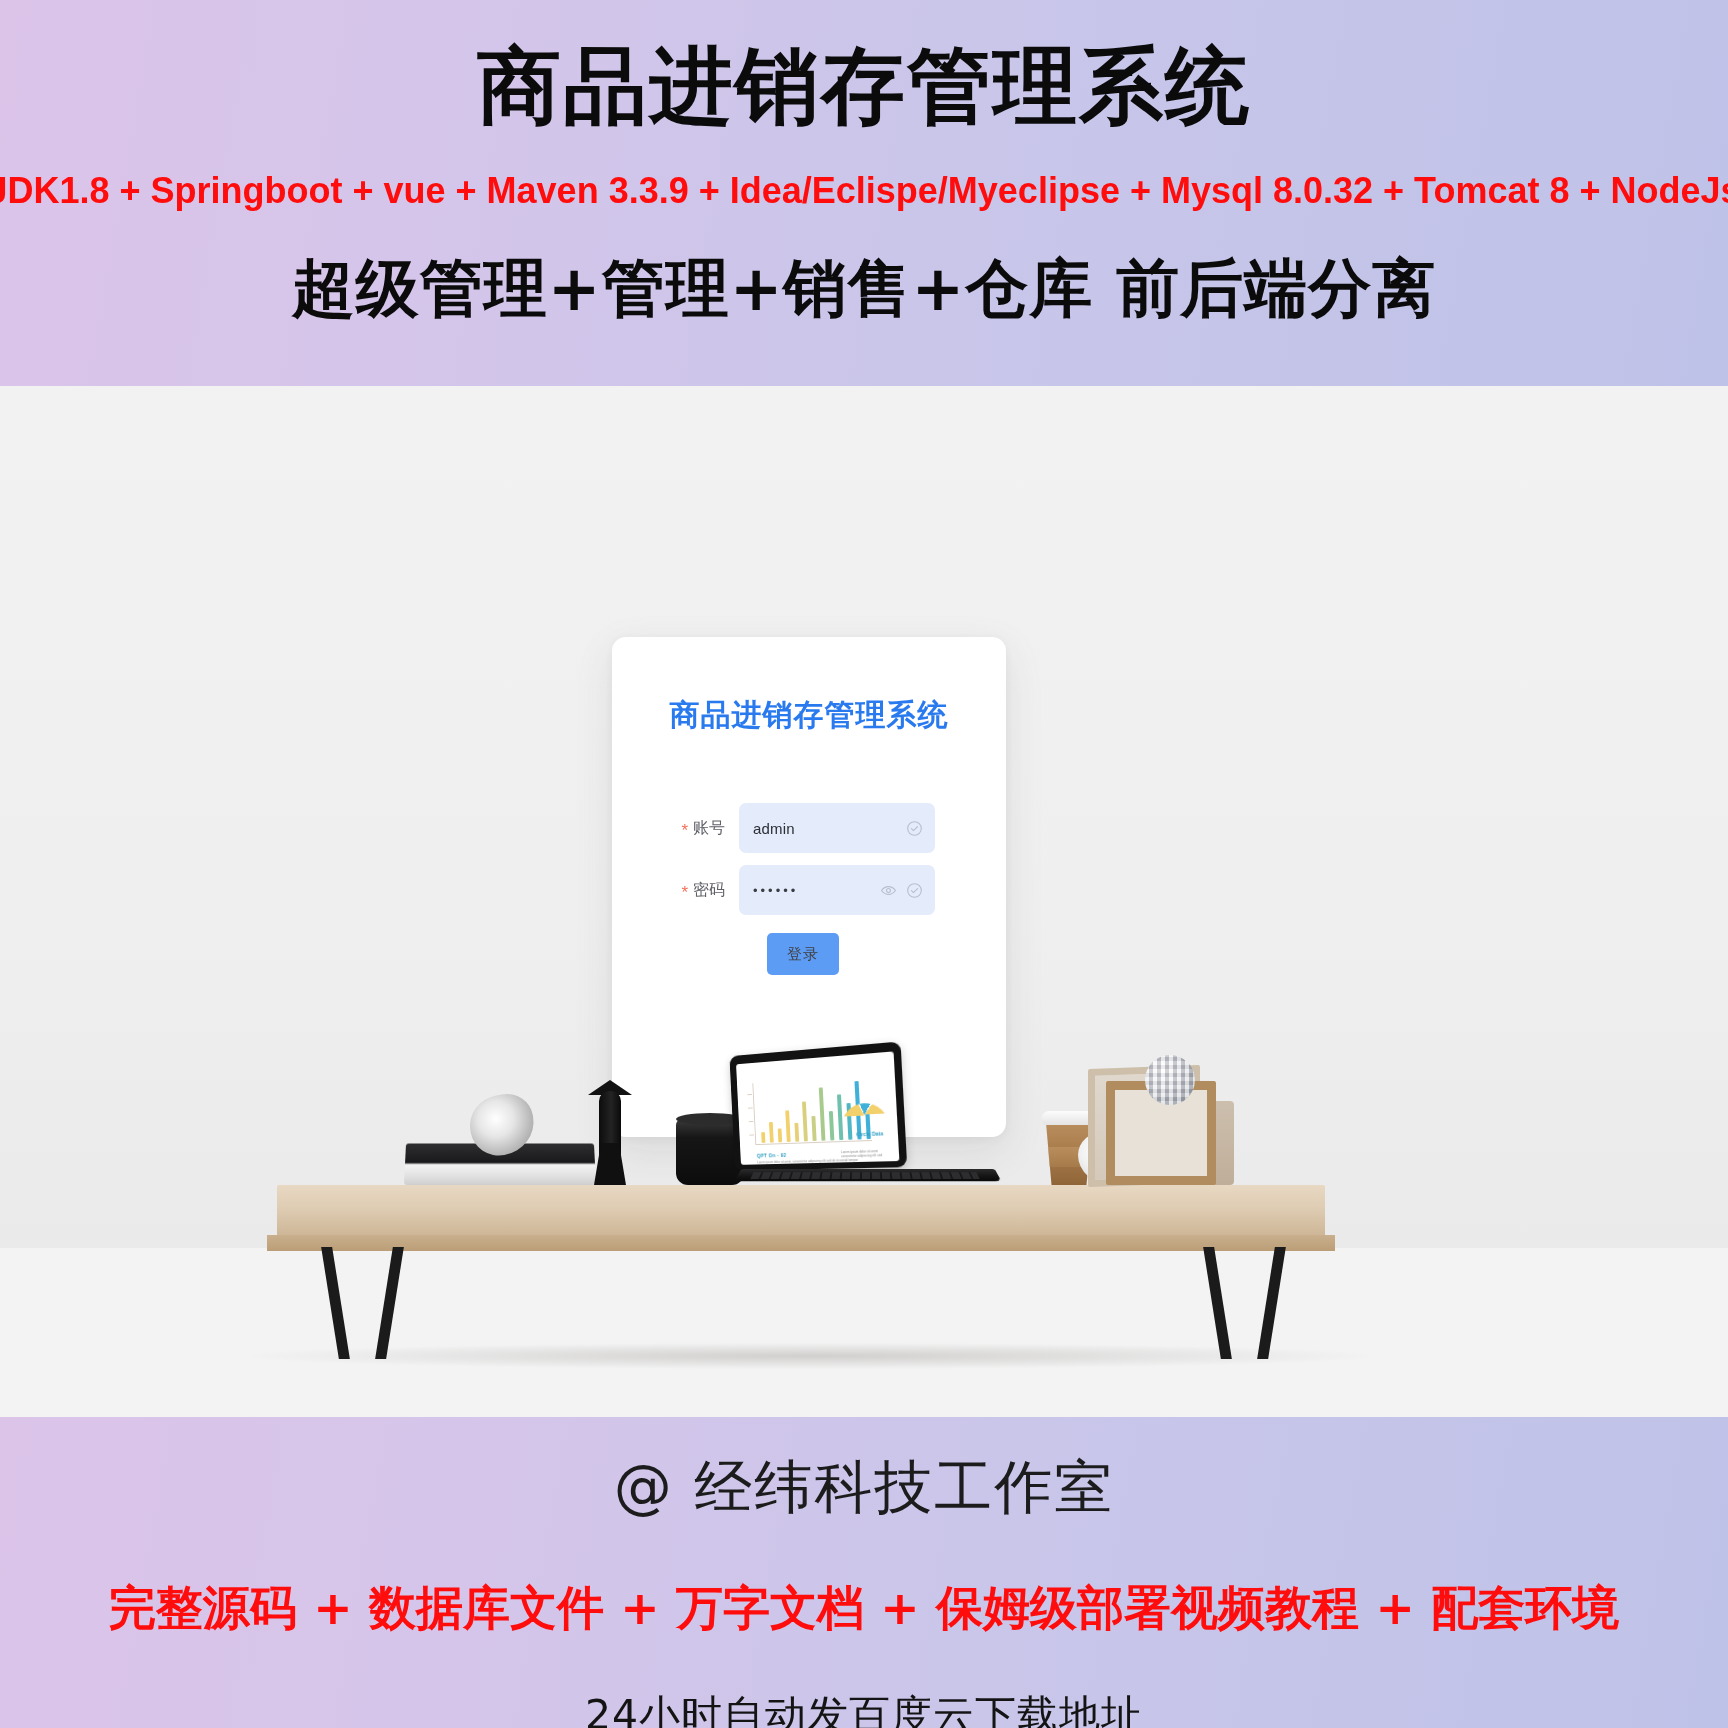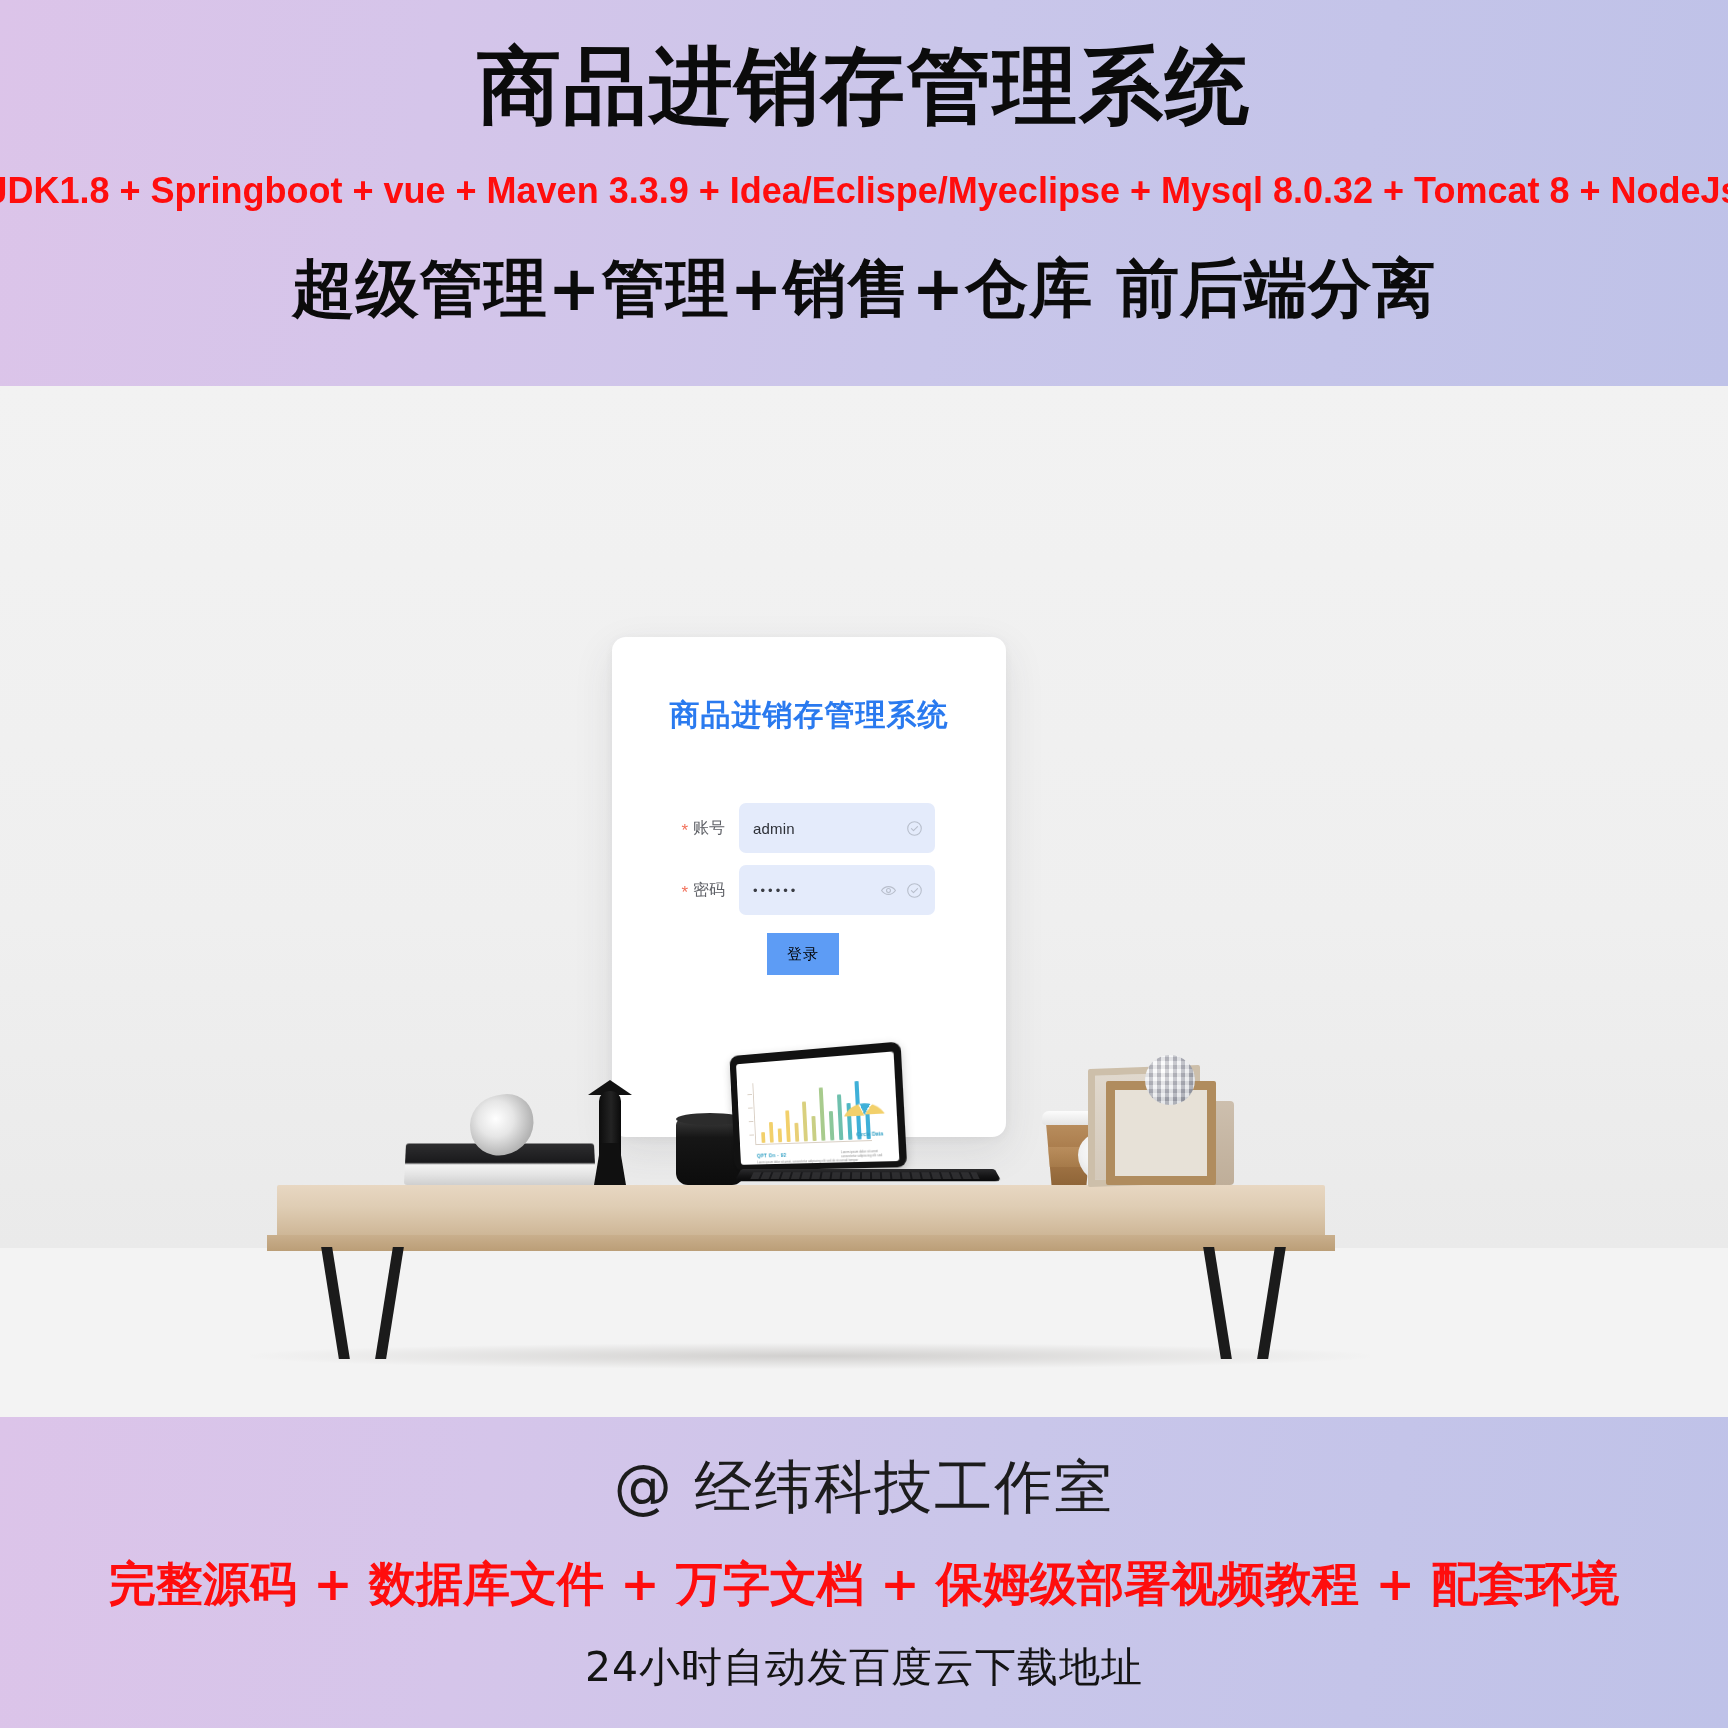--- a/index.html
+++ b/index.html
@@ -73,22 +73,22 @@
   .field-value{
     flex:1; font-size:15px; color:#2c2f36; letter-spacing:.2px;
   }
   .field-value.masked{ letter-spacing:3px; font-size:13px; color:#3a3d44; }
   .suffix-icons{ display:flex; align-items:center; gap:9px; padding-right:2px; }
   .ico{ width:17px; height:17px; display:block; opacity:.5; }
   .ico svg{ display:block; width:17px; height:17px; }
 
   #login-btn{
     position:absolute; left:155px; top:296px;
-    width:72px; height:42px; border:none; border-radius:0;
-    background:#5d9cf5; color:#000000; font-size:15px; cursor:pointer;
+    width:72px; height:42px; border:none; border-radius:5px;
+    background:#5d9cf5; color:#404040; font-size:15px; cursor:pointer;
     font-family:"Liberation Sans","DejaVu Sans",sans-serif;
     letter-spacing:1px;
   }
 
   
   #desk-scene{
     position:absolute; left:0; bottom:0; width:1728px; height:300px;
   }
   #desk-top{
     position:absolute; left:277px; bottom:180px; width:1048px; height:52px;
@@ -265,21 +265,21 @@
     background:
       repeating-linear-gradient(90deg, rgba(255,255,255,.55) 0 4px, rgba(140,140,150,.35) 4px 8px),
       repeating-linear-gradient(0deg, rgba(255,255,255,.35) 0 4px, rgba(120,120,130,.3) 4px 8px),
       radial-gradient(circle at 35% 30%, #ffffff 0%, #d3d6dd 42%, #9aa0aa 78%, #767b85 100%);
   }
 
   
   #footer-banner{
     position:absolute; left:0; top:1417px; width:1728px; height:311px;
     background:linear-gradient(100deg,#dcc4e9 0%,#d5c5ea 28%,#c9c6ea 58%,#bfc2e8 100%);
-    display:flex; flex-direction:column; align-items:center;
+    display:flex; flex-direction:column; align-items:center;gap:24px;
   }
   #footer-brand{
     font-size:58px; font-weight:normal; color:#1c1c1c; white-space:nowrap;
     margin-top:32px; letter-spacing:2px;
     font-family:"DejaVu Sans","Liberation Sans",sans-serif;
   }
   #footer-includes{
     font-size:47px; font-weight:bold; color:#ff0d0d; white-space:nowrap;
     margin-top:26px; letter-spacing:0px;
     font-family:"DejaVu Sans","Liberation Sans",sans-serif;

